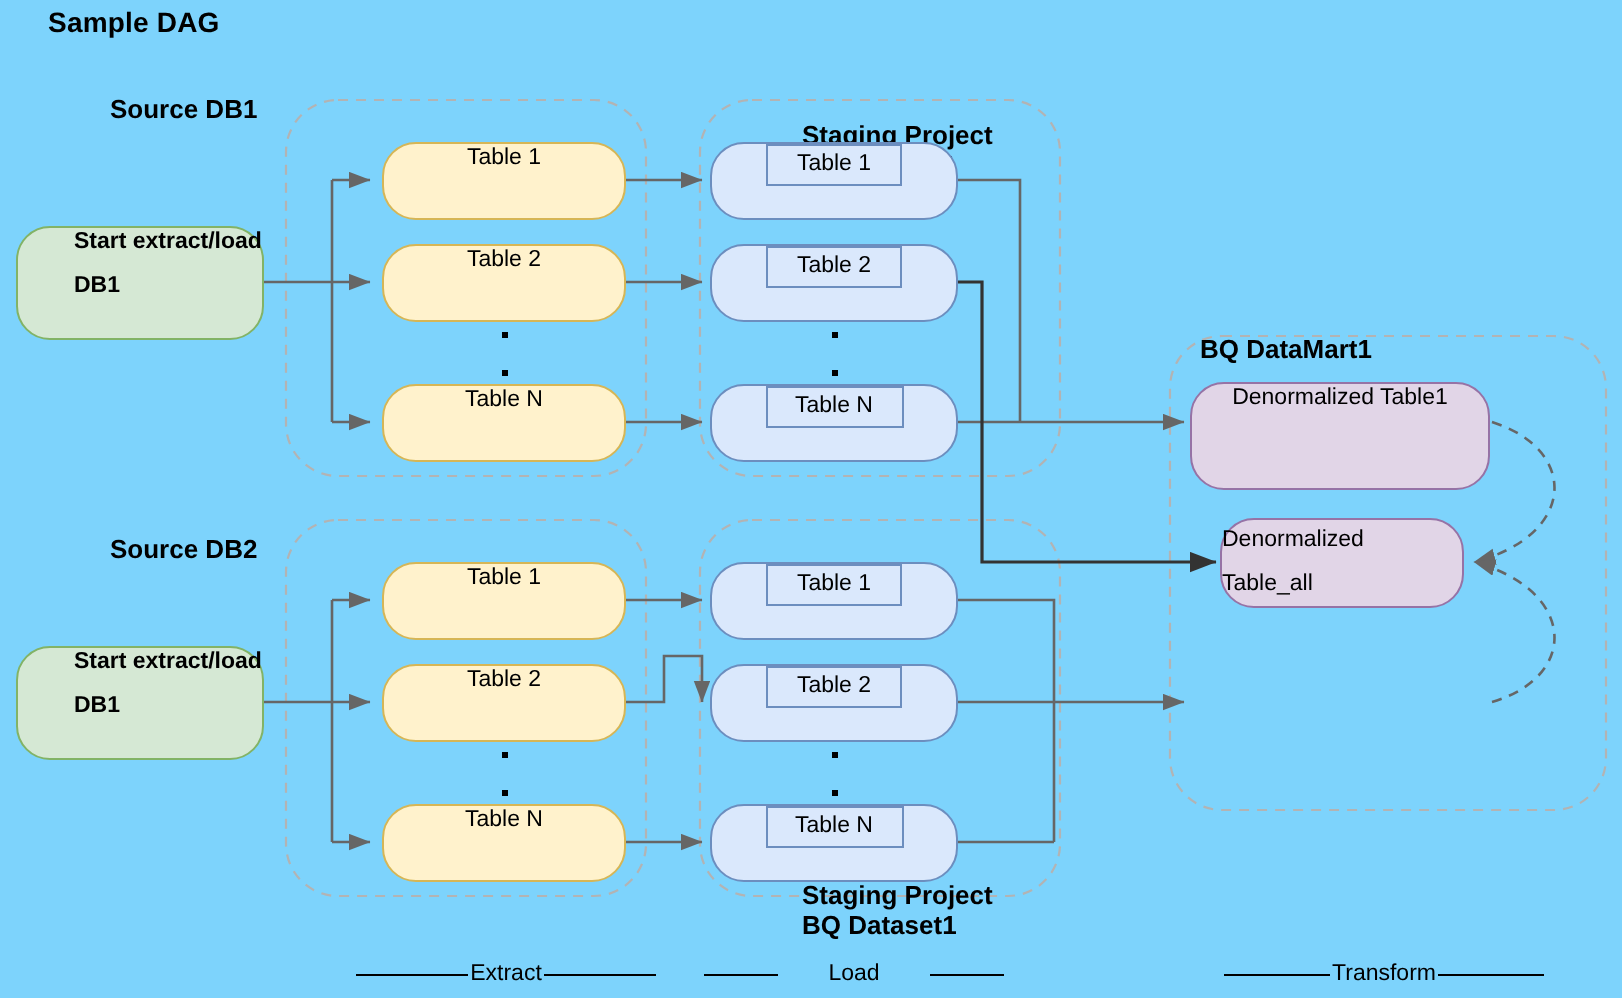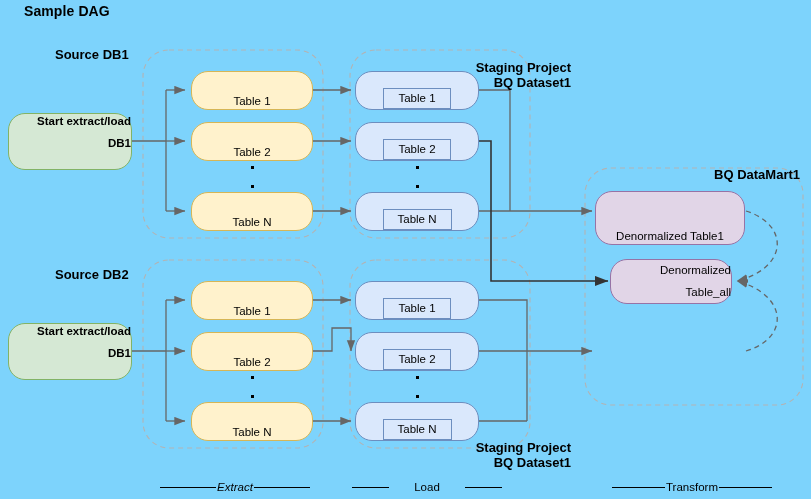--- a/index.html
+++ b/index.html
@@ -37,28 +37,28 @@
   }
 
   .grp-label {
     position: absolute;
     font-size: 13px;
     line-height: 15px;
     color: #000;
     white-space: nowrap;
     font-weight: bold;
   }
-  .grp-label.right  { text-align: right; }
+  .grp-label.right  { }
 
   .node {
     position: absolute;
     box-sizing: border-box;
     border-radius: 17px;
     display: flex;
-    align-items: flex-end;
+    align-items: flex-start;
     justify-content: center;
     font-size: 11.5px;
     line-height: 15px;
     text-align: center;
   }
   .node.left-text {
     justify-content: flex-start;
     text-align: left;
     padding-left: 28px;
     font-weight: bold;
@@ -279,21 +279,21 @@
   <div class="node node-purple" style="left:595px; top:191px; width:150px; height:54px;">
     <span>Denormalized Table1</span>
   </div>
 
   <div class="node node-purple two-line" style="left:610px; top:259px; width:122px; height:45px;">
     <span class="l1">Denormalized</span>
     <span>Table_all</span>
   </div>
 
 
-  <div class="phase" style="left:160px; top:481px; width:150px;font-style:italic;">
+  <div class="phase" style="left:178px; top:481px; width:150px;">
     <span class="bar"></span>
     <span class="txt">Extract</span>
     <span class="bar"></span>
   </div>
 
   <div class="phase" style="left:352px; top:481px; width:150px;gap:24px;">
     <span class="bar"></span>
     <span class="txt">Load</span>
     <span class="bar"></span>
   </div>

